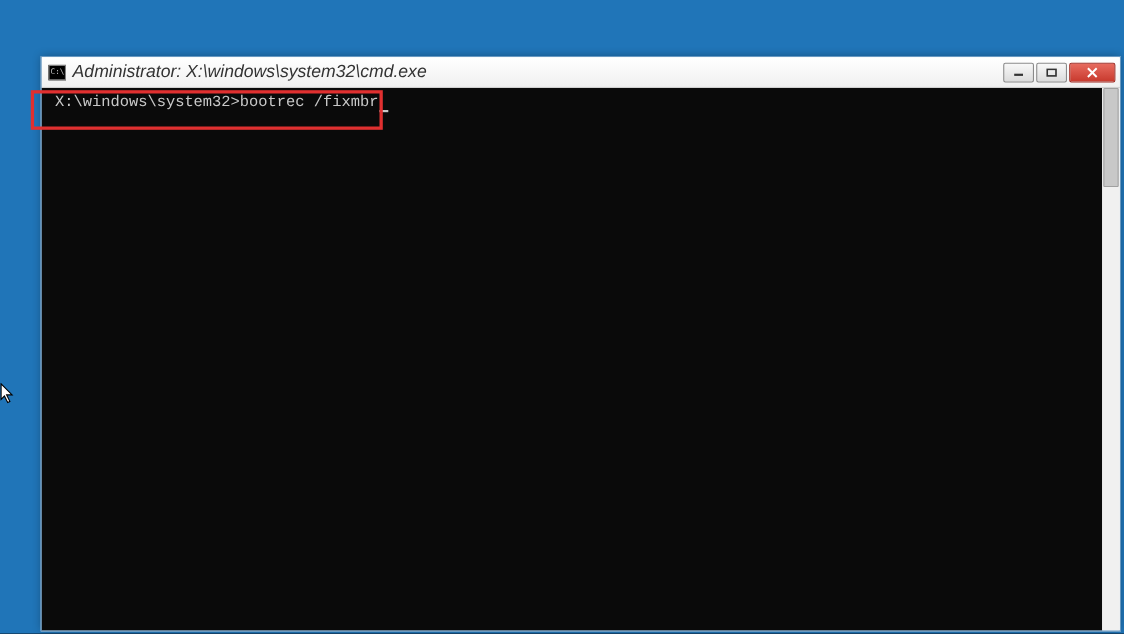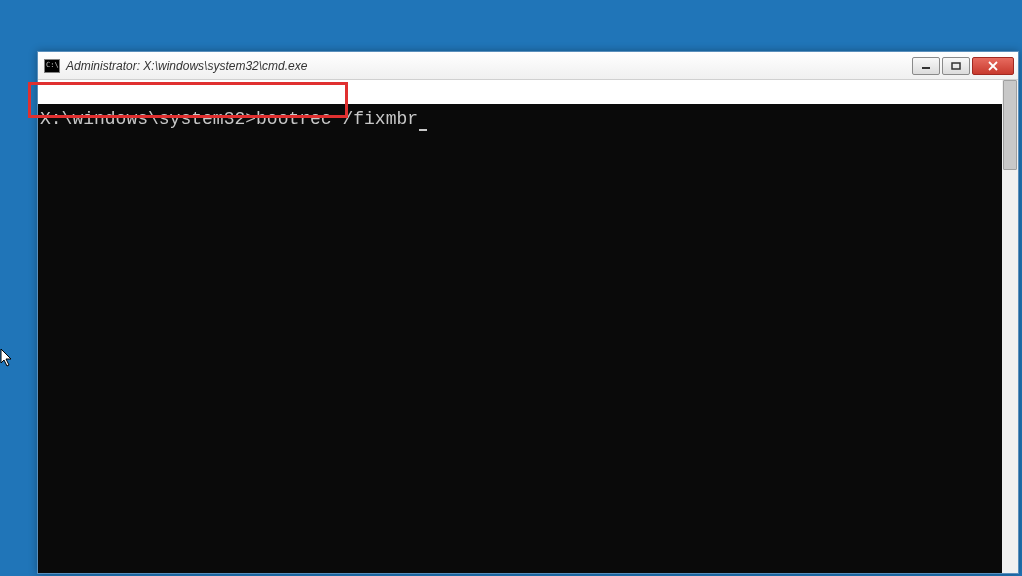--- a/index.html
+++ b/index.html
@@ -50,21 +50,21 @@
     }
     
     .titlebar-icon-text {
       color: #c0c0c0;
       font-size: 7px;
       font-family: monospace;
       line-height: 1;
     }
     
     .titlebar-text {
-      font-size: 12px;
+      font-size: 16px;
       color: #333333;
       font-style: italic;
       flex: 1;
     }
     
     .window-controls {
       display: flex;
       gap: 2px;
       padding-right: 4px;
     }
@@ -98,25 +98,24 @@
       position: relative;
       height: calc(100% - 28px);
       display: flex;
     }
     
     .terminal {
       flex: 1;
       background: #0a0a0a;
       color: #c8c8c8;
       font-family: Consolas, "Courier New", monospace;
-      font-size: 18px;
-      padding: 4px 2px;
+      font-size: 14px;
+      padding: 4px 12px;
       line-height: 1.3;
       position: relative;
-      margin-top: 24px;
     }
     
     .scrollbar {
       width: 16px;
       background: #f0f0f0;
       position: relative;
     }
     
     .scrollbar-thumb {
       position: absolute;

